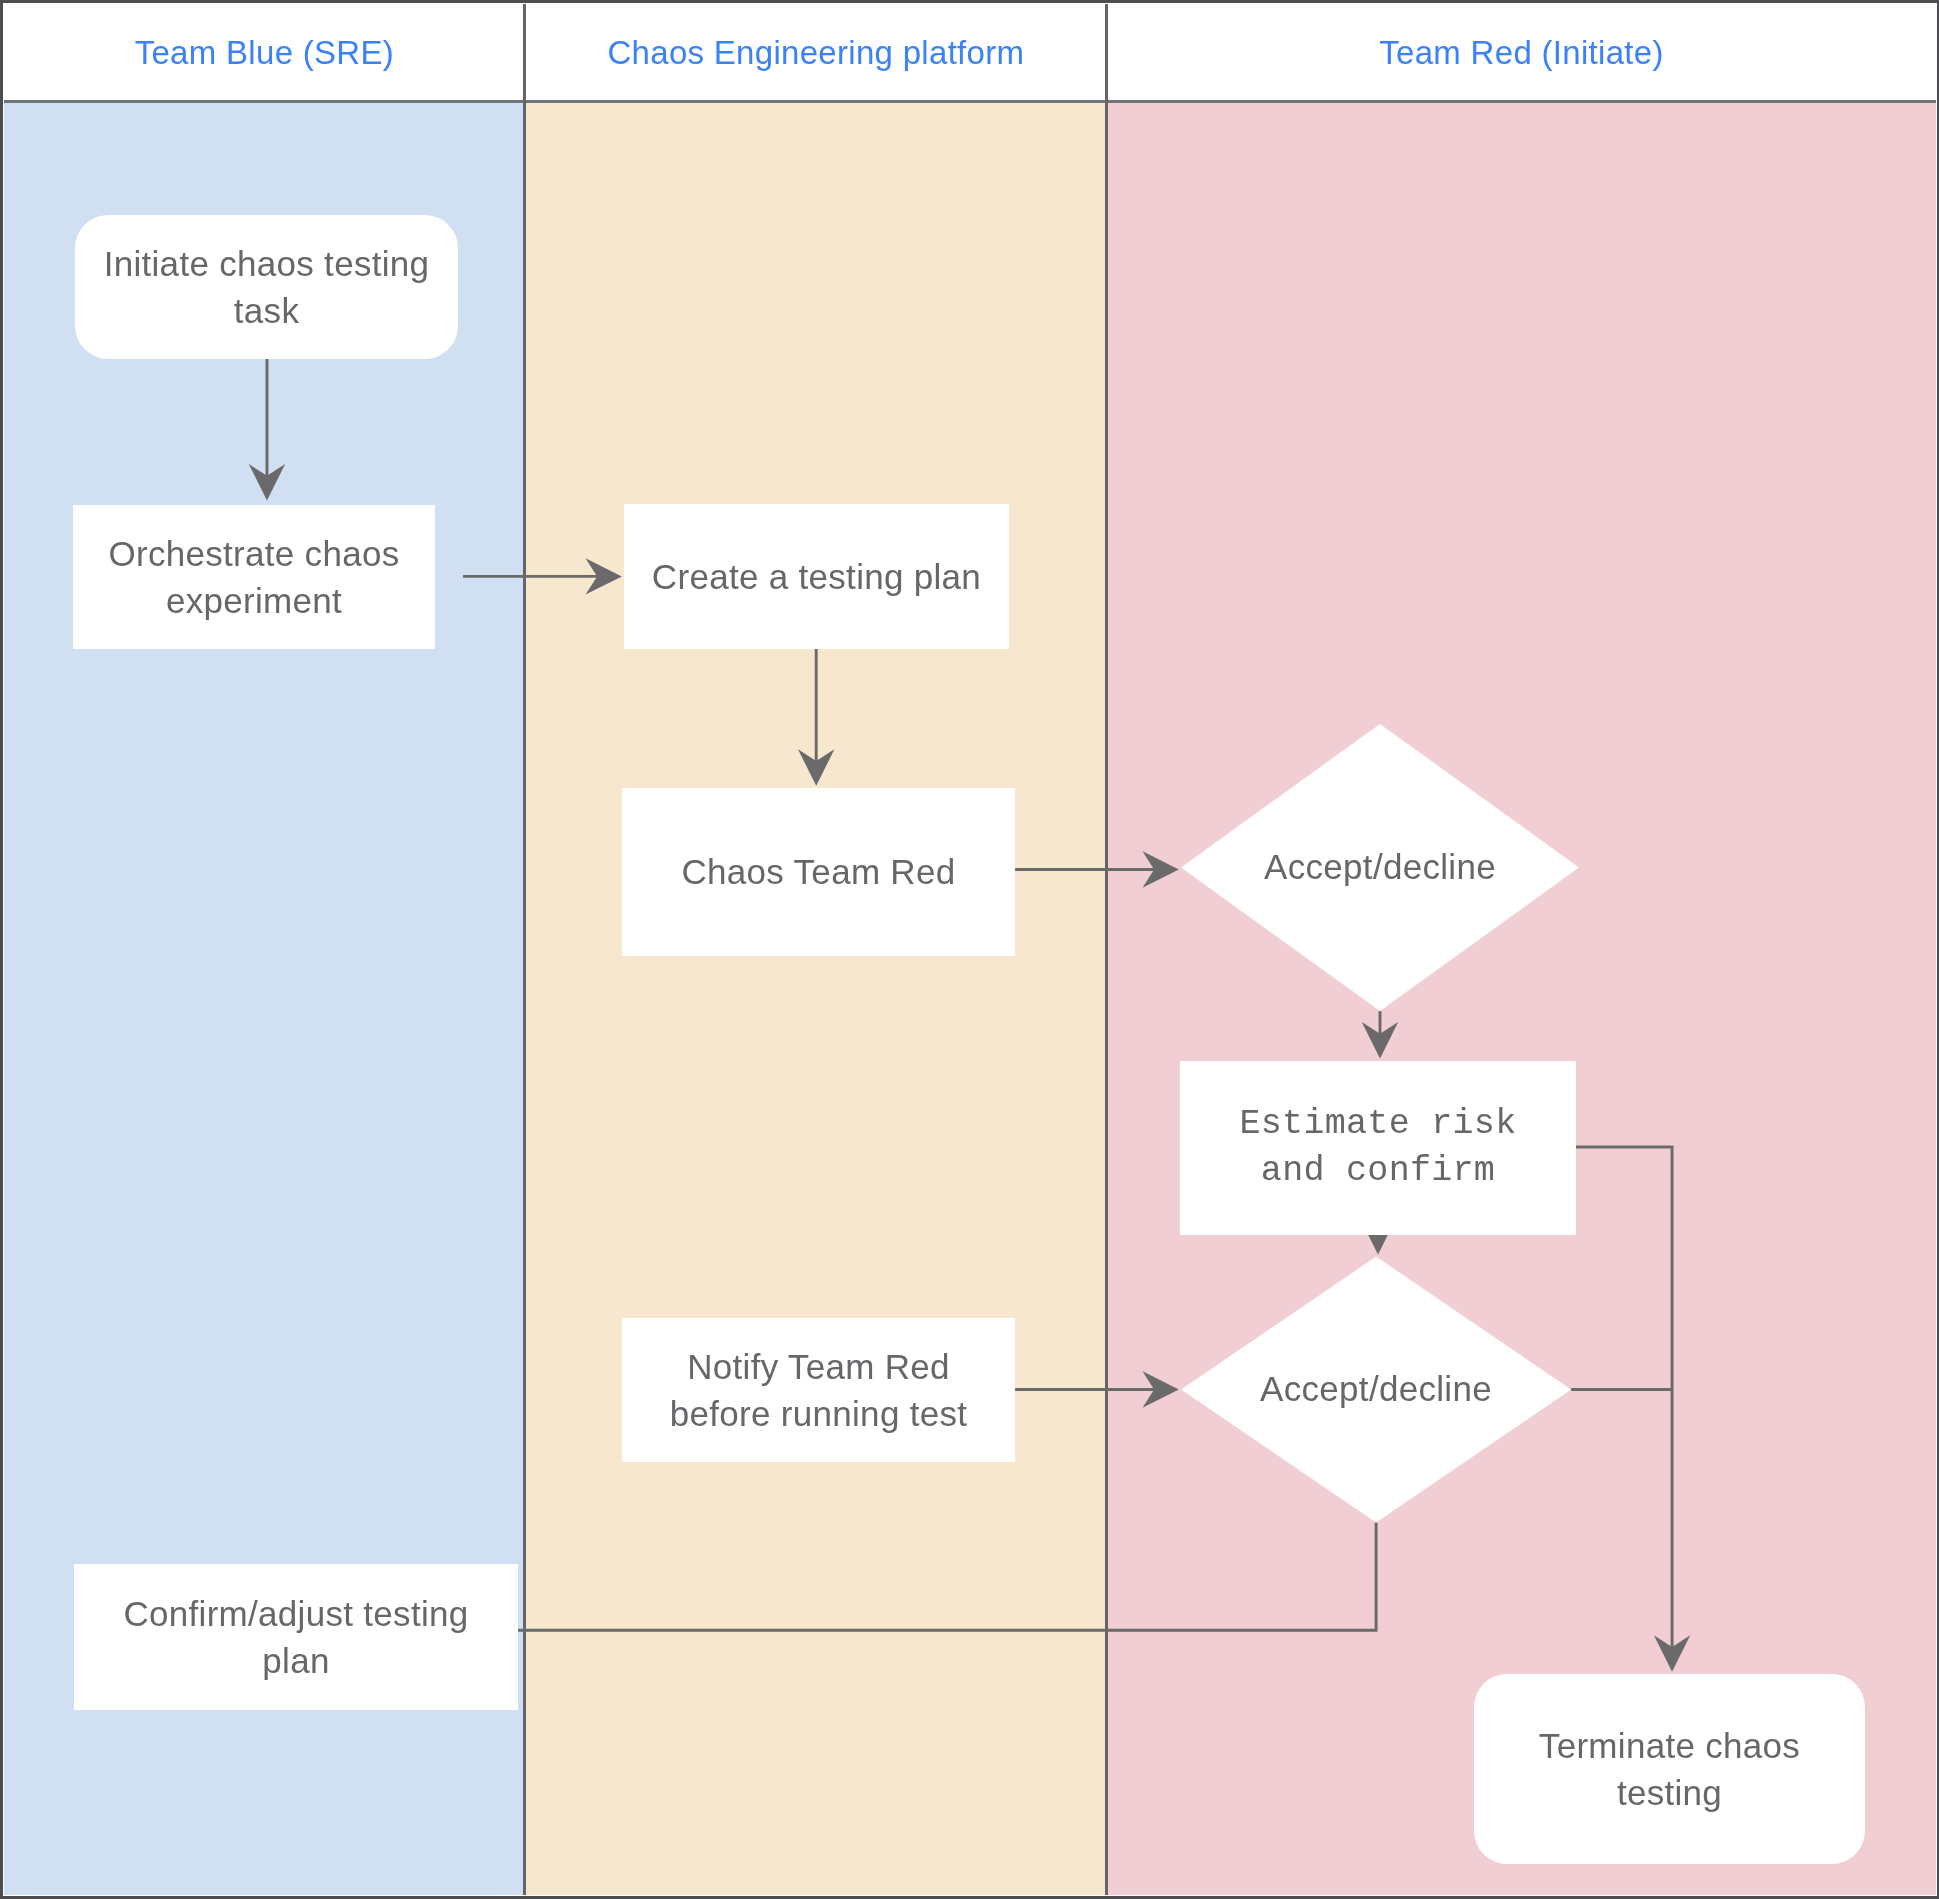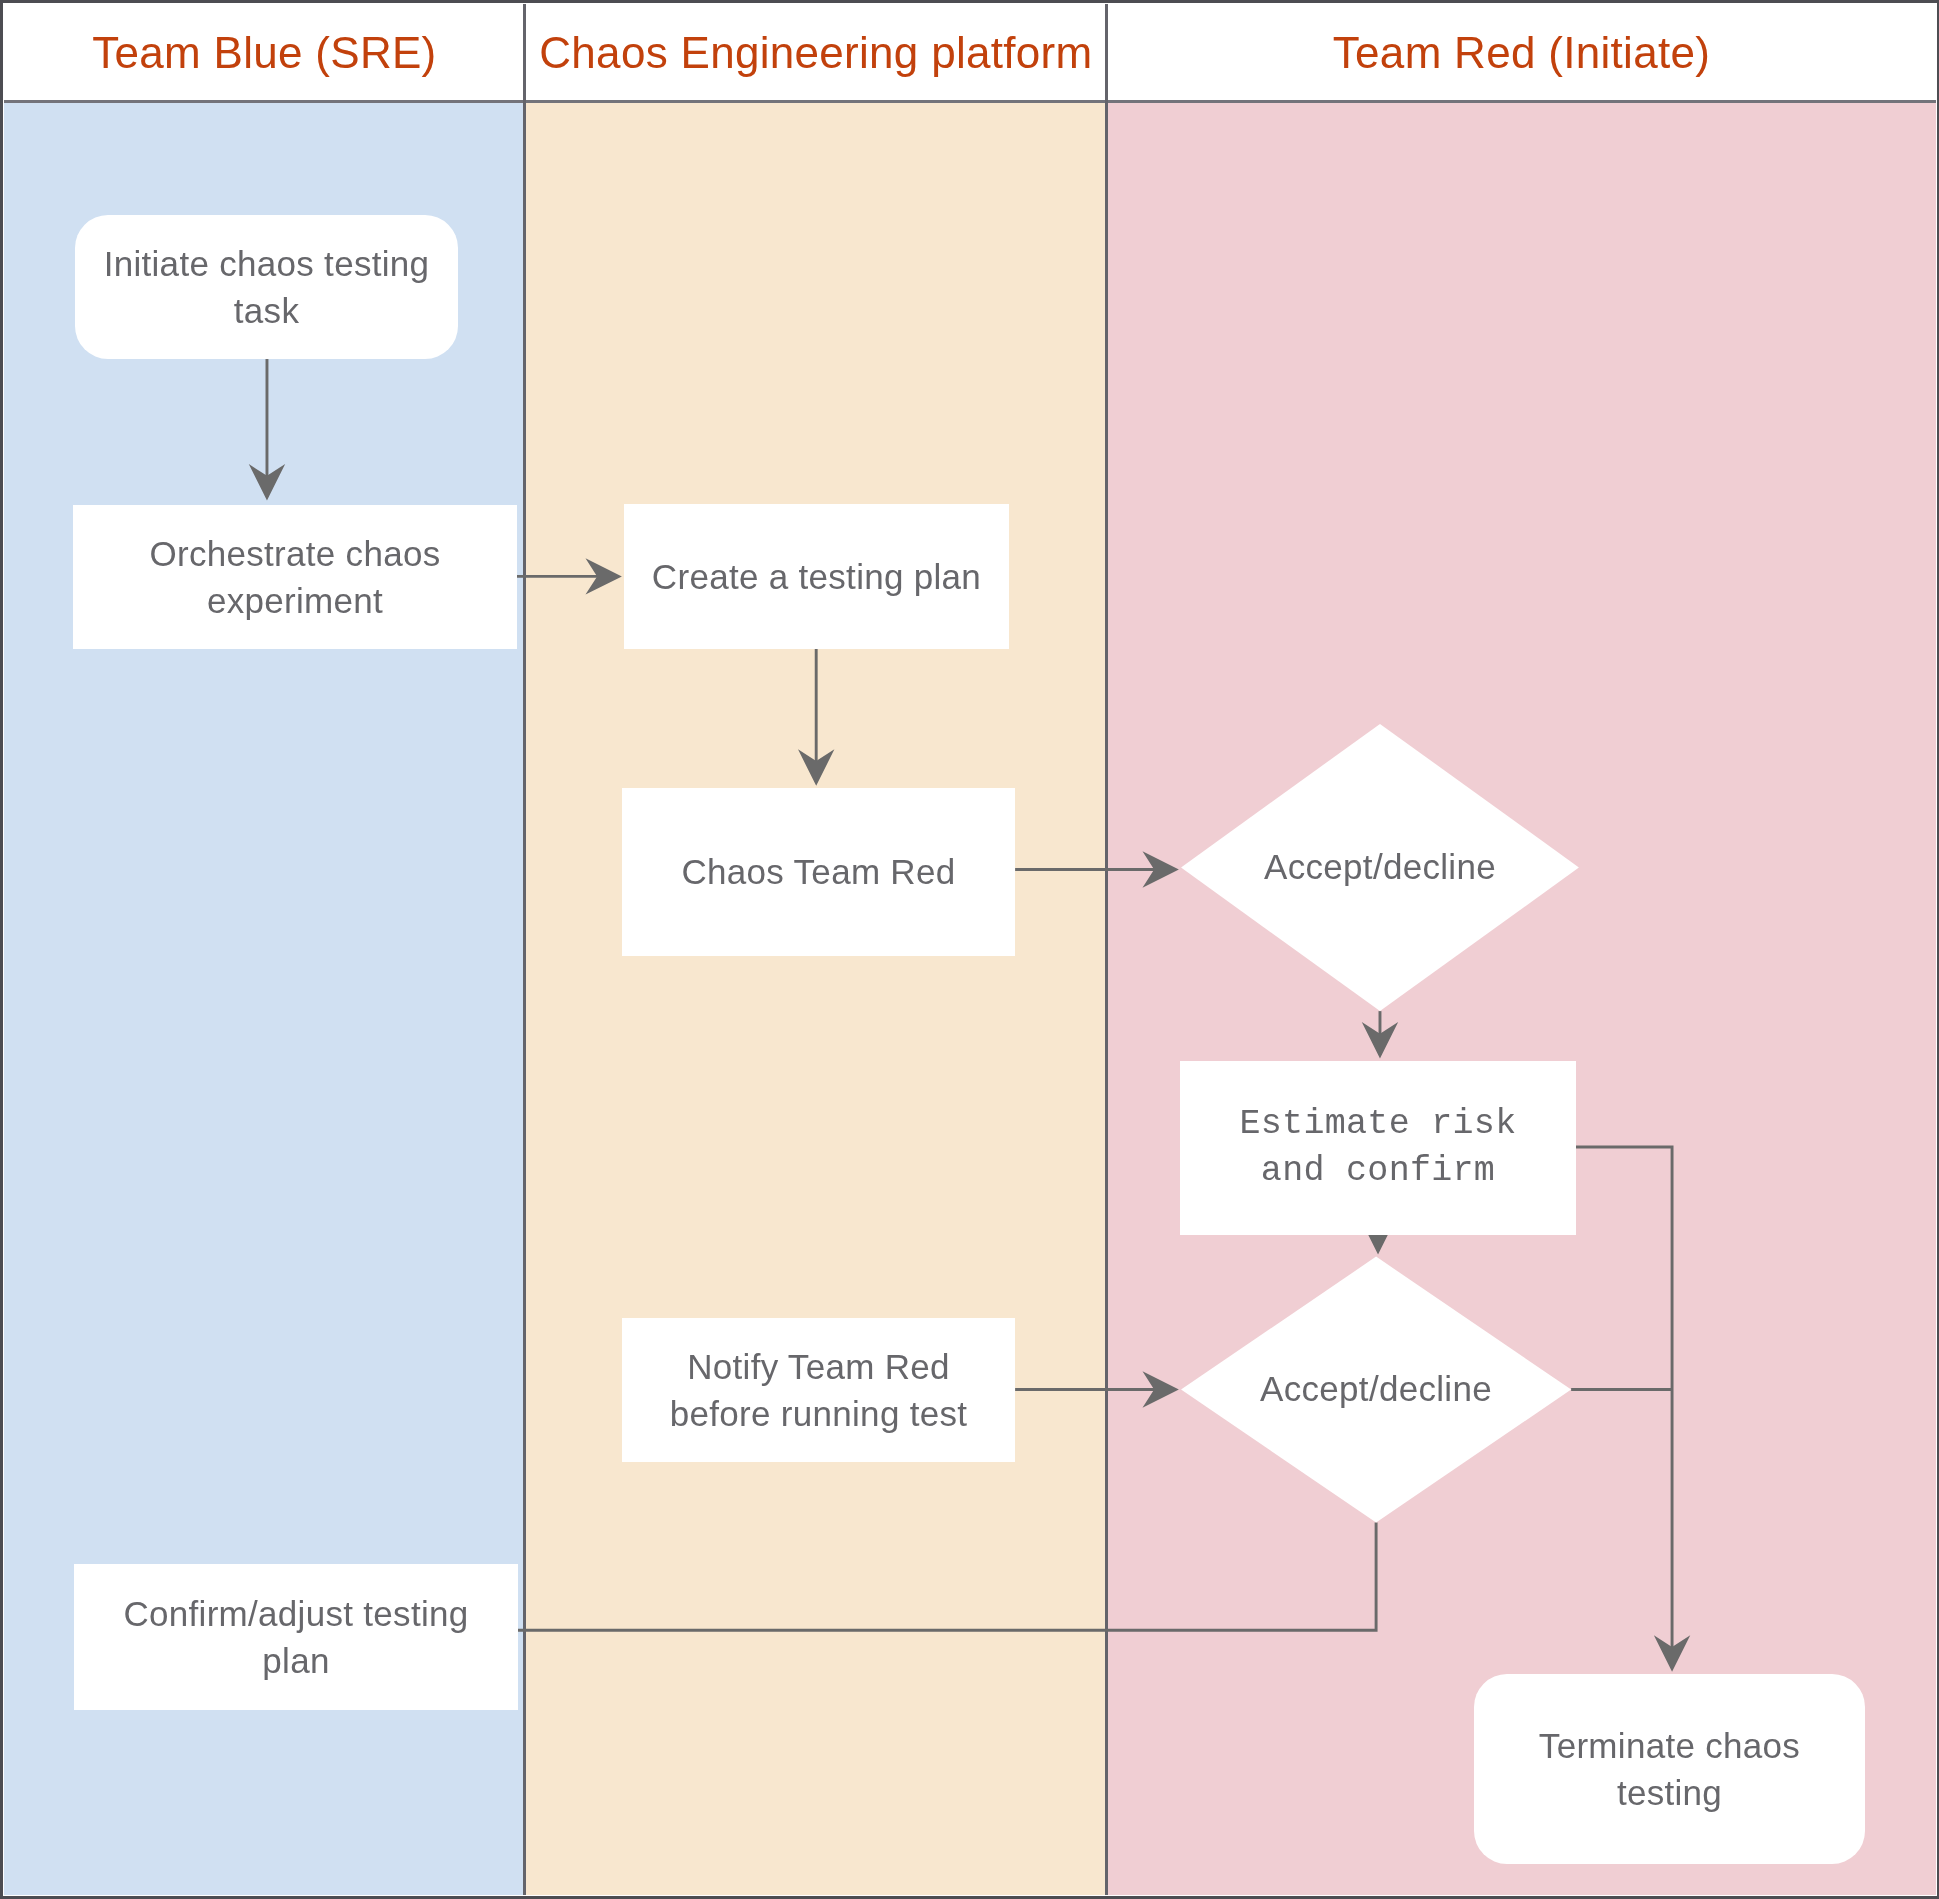--- a/index.html
+++ b/index.html
@@ -18,21 +18,21 @@
   .lane { position: absolute; top: 103px; bottom: 3.9px; z-index: 1; }
   .lane-blue  { left: 3.9px;    width: 521px; background: #d0e0f2; }
   .lane-cream { left: 525px;  width: 582px; background: #f8e7cf; }
   .lane-pink  { left: 1107px; width: 829px; background: #f0ced3; }
 
   
   .header-row { position: absolute; left: 3.9px; top: 3.9px; right: 3.9px; height: 99px;
                 background: #ffffff; z-index: 3; display: flex; }
   .lane-head {
     display: flex; align-items: center; justify-content: center;
-    color: #c2410c; font-size: 44px; letter-spacing: 0.3px;
+    color: #3b82f6; font-size: 33px; letter-spacing: 0.3px;
   }
   .lane-head.h1 { width: 521px; }
   .lane-head.h2 { width: 582px; }
   .lane-head.h3 { flex: 1; }
   .header-underline { position: absolute; left: 3.9px; right: 3.9px; top: 100px; height: 2.9px;
                       background: #73737a; z-index: 4; }
 
   
   .vdiv { position: absolute; top: 3.9px; bottom: 3.9px; width: 2.9px; background: #64646b; z-index: 4; }
   .vdiv.d1 { left: 523px; }
@@ -46,21 +46,21 @@
     position: absolute; z-index: 10;
     background: #ffffff; color: #67676b;
     display: flex; align-items: center; justify-content: center;
     text-align: center; font-size: 35px; line-height: 1.35; letter-spacing: 0.3px;
     padding: 0 25px;
   }
   .node.rounded { border-radius: 33px; }
   .diamond-label { background: transparent; padding: 0; z-index: 11; }
 
   .n-initiate       { left: 75px;   top: 215px;  width: 383px; height: 144px; }
-  .n-orchestrate    { left: 73px;   top: 505px;  width: 444px; height: 144px; }
+  .n-orchestrate    { left: 73px;   top: 505px;  width: 362px; height: 144px; }
   .n-create-plan    { left: 624px;  top: 504px;  width: 385px; height: 145px; }
   .n-notify-red     { left: 622px;  top: 788px;  width: 393px; height: 168px; }
   .n-estimate       { left: 1180px; top: 1061px; width: 396px; height: 174px; font-family: Liberation Mono, monospace; }
   .n-notify-before  { left: 622px;  top: 1318px; width: 393px; height: 144px; }
   .n-confirm-adjust { left: 74px;   top: 1564px; width: 444px; height: 146px; }
   .n-terminate      { left: 1474px; top: 1674px; width: 391px; height: 190px; }
   .n-d1-label       { left: 1210px; top: 838px;  width: 340px; height: 58px; }
   .n-d2-label       { left: 1206px; top: 1360px; width: 340px; height: 58px; }
 
   

